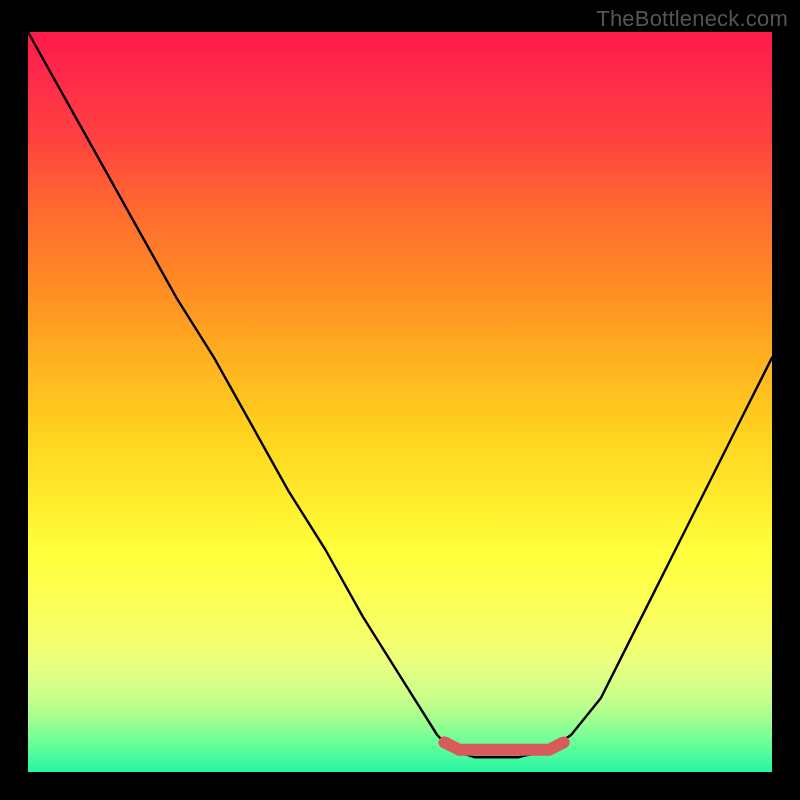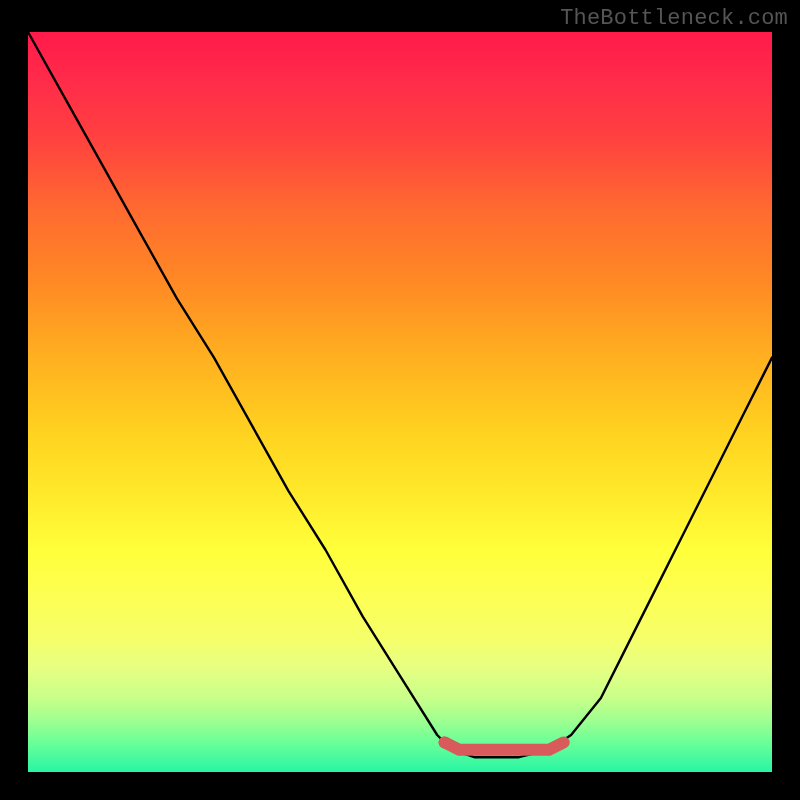--- a/index.html
+++ b/index.html
@@ -19,21 +19,20 @@
   }
   .watermark {
     position: absolute;
     top: 6px;
     right: 12px;
     color: #555;
     font-size: 22px;
     font-weight: 500;
     letter-spacing: 0.2px;
     z-index: 3;
-    font-family: Liberation Mono, monospace;
   }
   .plot {
     position: absolute;
     left: 28px;
     top: 32px;
     width: 744px;
     height: 740px;
   }
   .gradient {
     position: absolute;

